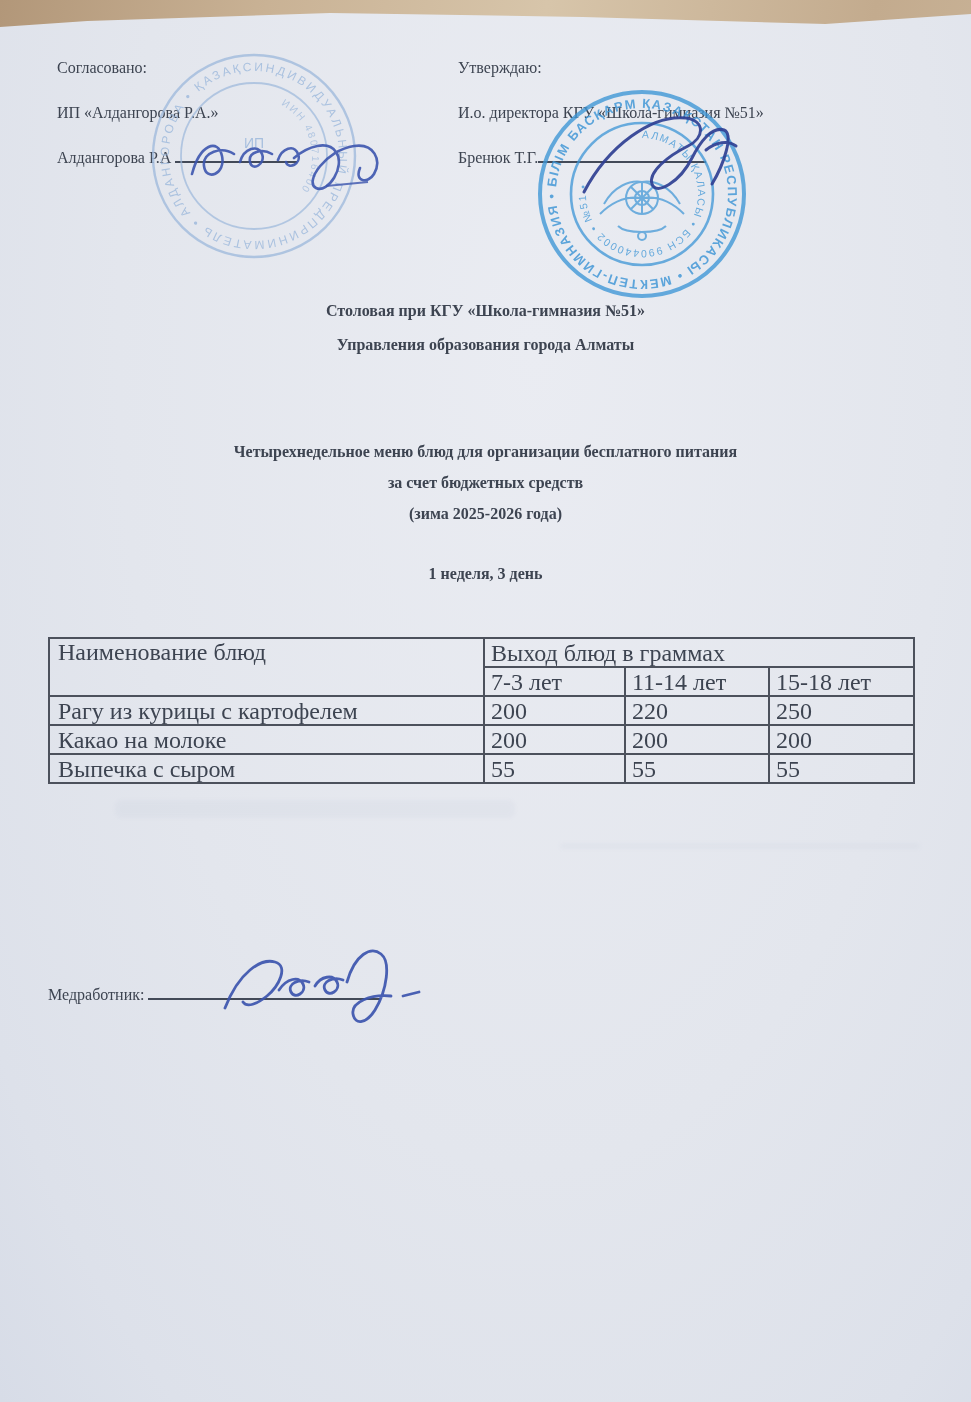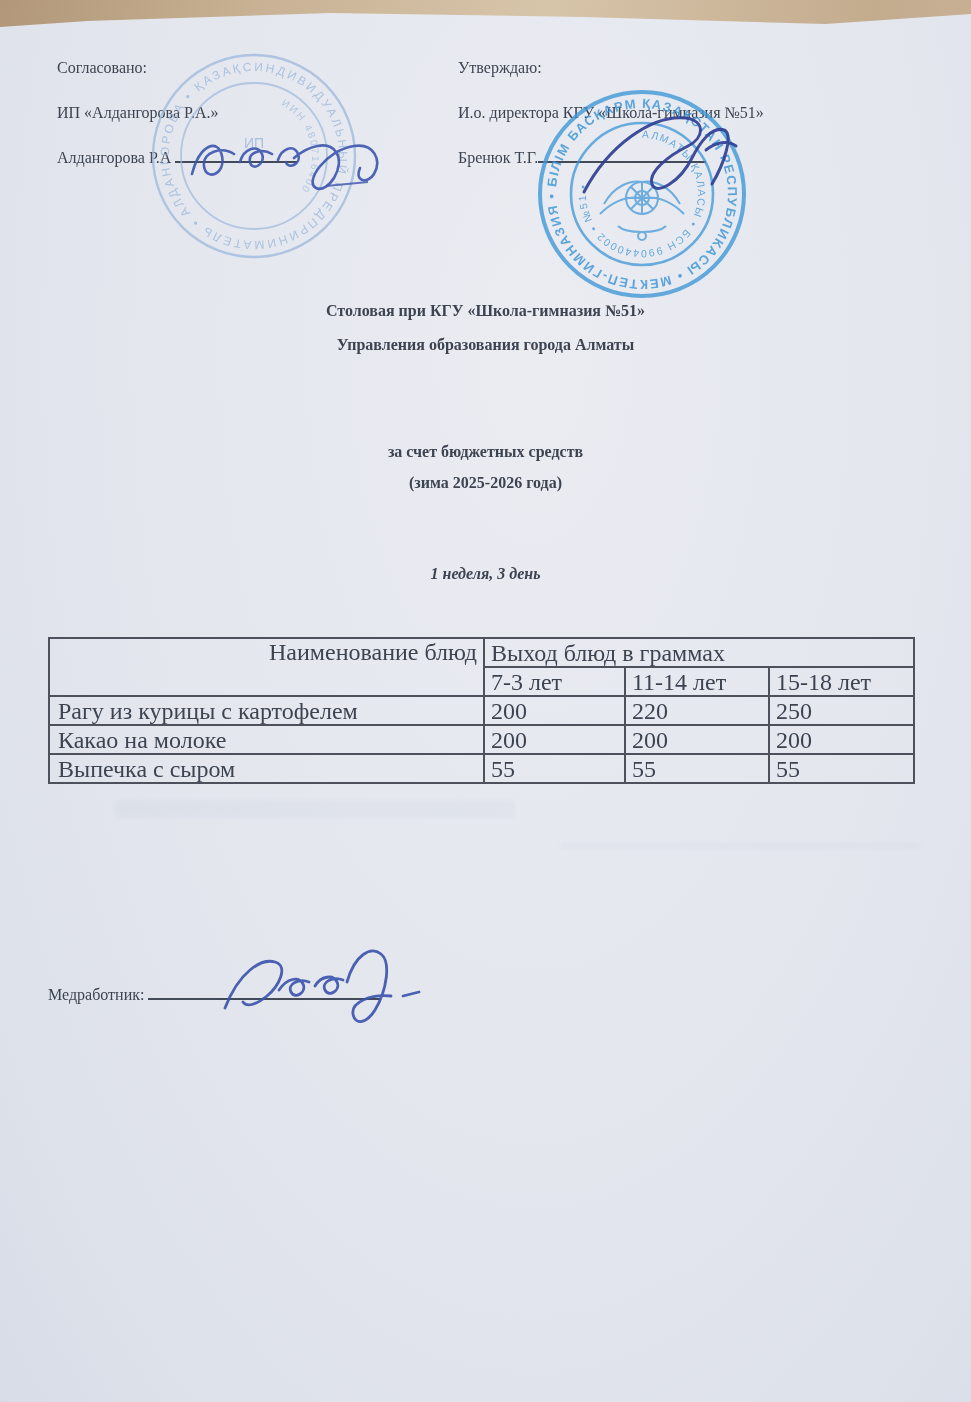--- a/index.html
+++ b/index.html
@@ -112,36 +112,37 @@
              C100,90 124,76 136,52 C144,36 156,20 168,24 C178,28 168,58 156,78
              M150,44 C160,36 172,34 180,40" fill="none" stroke="#2f3f92" stroke-width="3" stroke-linecap="round" opacity="0.92"></path>
   </svg>
 
   <div class="abs center txt bold title-lines" style="top:283px;">
     <div>Столовая при КГУ «Школа-гимназия №51»</div>
     <div>Управления образования города Алматы</div>
   </div>
 
   <div class="abs center txt bold menu-lines" style="top:425px;">
+    <div>Четырехнедельное меню блюд для организации бесплатного питания</div>
     <div>за счет бюджетных средств</div>
     <div>(зима 2025-2026 года)</div>
   </div>
 
-  <div class="abs center txt bold" style="top:553px;font-style:italic;">1 неделя, 3 день</div>
+  <div class="abs center txt bold" style="top:553px;">1 неделя, 3 день</div>
 
   <table class="menu abs" style="left:48px;top:637px;">
     <colgroup>
       <col style="width:435px">
         <col style="width:141px">
         <col style="width:144px">
         <col style="width:145px">
     </colgroup>
     <tbody>
       <tr>
-        <td class="dish" rowspan="2" style="vertical-align:top;text-align:right;">Наименование блюд</td>
+        <td class="dish" rowspan="2" style="vertical-align:top;">Наименование блюд</td>
         <td colspan="3">Выход блюд в граммах</td>
       </tr>
       <tr>
         <td>7-3 лет</td>
         <td>11-14 лет</td>
         <td>15-18 лет</td>
       </tr>
       <tr>
         <td class="dish">Рагу из курицы с картофелем</td>
         <td>200</td>

